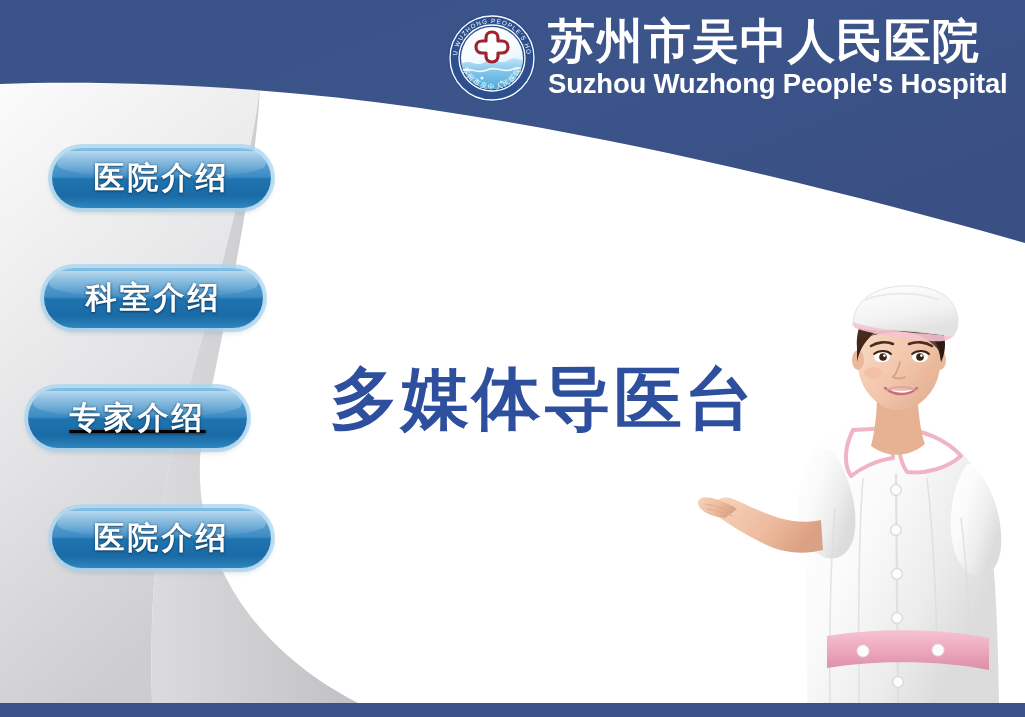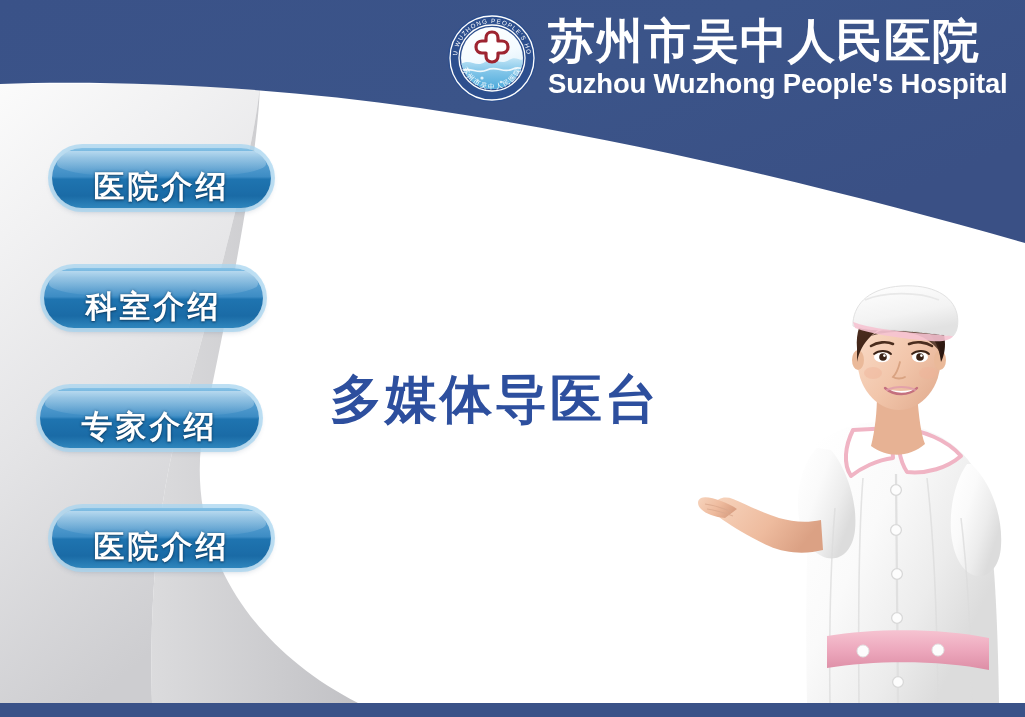--- a/index.html
+++ b/index.html
@@ -89,21 +89,21 @@
         #86c2e6 0%,
         #61a7d6 16%,
         #3d8cc4 48%,
         #1f74b0 52%,
         #1a6ba6 80%,
         #2f86bd 100%);
     box-shadow:
       0 0 0 4px rgba(168, 213, 240, 0.75),
       0 3px 6px rgba(40, 70, 110, 0.30);
     display: flex;
-    align-items: flex-end;
+    align-items: center;
     justify-content: center;
     cursor: pointer;
     overflow: hidden;
   }
   .nav-btn::before {
     content: "";
     position: absolute;
     left: 5px;
     right: 5px;
     top: 3px;
@@ -125,21 +125,21 @@
       0 0 3px rgba(12, 48, 80, 0.45);
     white-space: nowrap;
   }
 
   
   #main-title {
     position: absolute;
     left: 330px;
     top: 359px;
     font-family: "DejaVu Sans", "Liberation Sans", sans-serif;
-    font-size: 52px;
+    font-size: 68px;
     line-height: 80px;
     font-weight: bold;
     color: #2d4f9e;
     letter-spacing: 3px;
     white-space: nowrap;
   }
 
   
   #nurse {
     position: absolute;
@@ -261,21 +261,21 @@
   <div id="sidebar">
 
     <div class="nav-btn" style="left:52px; top:0px;">
       <span class="nav-label">医院介绍</span>
     </div>
 
     <div class="nav-btn" style="left:44px; top:120px;">
       <span class="nav-label">科室介绍</span>
     </div>
 
-    <div class="nav-btn" style="left:40px; top:240px;">
+    <div class="nav-btn" style="left:28px; top:240px;text-decoration:underline;">
       <span class="nav-label">专家介绍</span>
     </div>
 
     <div class="nav-btn" style="left:52px; top:360px;">
       <span class="nav-label">医院介绍</span>
     </div>
   </div>
 
   <div id="main-title">多媒体导医台</div>
 

